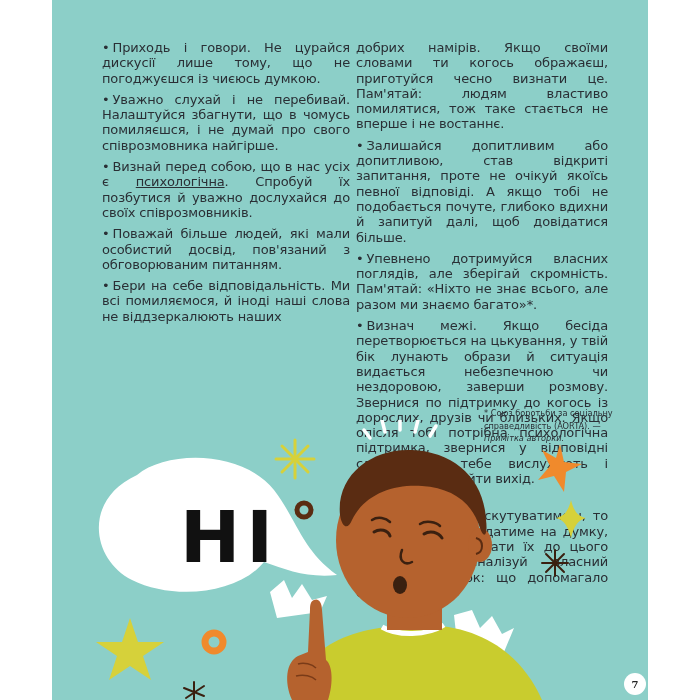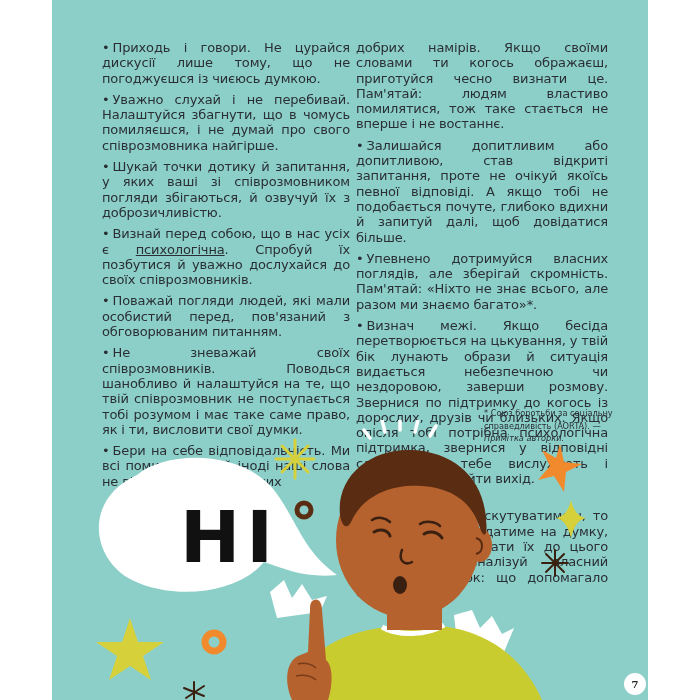--- a/index.html
+++ b/index.html
@@ -34,24 +34,22 @@
     svg.art { position: absolute; left: 0; top: 420px; }
   </style>
 </head>
 <body>
 
 <div class="page">
 
   <div class="col col-left">
     <p class="para"><span class="bullet">•</span><span>Приходь і говори. Не цурайся дискусії лише тому, що не погоджуєшся із чиєюсь думкою.</span></p>
     <p class="para"><span class="bullet">•</span><span>Уважно слухай і не перебивай. Налаштуйся збагнути, що в чомусь помиляєшся, і не думай про свого співрозмовника найгірше.</span></p>
-    <p class="para"><span class="bullet">•</span><span>Шукай точки дотику й запитання, у яких ваші зі співрозмовником погляди збігаються, й озвучуй їх з доброзичливістю.</span></p>
     <p class="para"><span class="bullet">•</span><span>Визнай перед собою, що в нас усіх є </span><span class="u">психологічна</span><span>. Спробуй їх позбутися й уважно дослухайся до своїх співрозмовників.</span></p>
-    <p class="para"><span class="bullet">•</span><span>Поважай погляди людей, які мали особистий перед, пов'язаний з обговорюваним питанням.</span></p>
-    <p class="para"><span class="bullet">•</span><span>Не зневажай своїх співрозмовників. Поводься шанобливо й налаштуйся на те, що твій співрозмовник не поступається тобі розумом і має таке саме право, як і ти, висловити свої думки.</span></p>
+    <p class="para"><span class="bullet">•</span><span>Поважай більше людей, які мали особистий досвід, пов'язаний з обговорюваним питанням.</span></p>
     <p class="para"><span class="bullet">•</span><span>Бери на себе відповідальність. Ми всі помиляємося, й іноді наші слова не віддзеркалюють наших</span></p>
   </div>
 
   <div class="col col-right">
     <p class="para"><span>добрих намірів. Якщо своїми словами ти когось ображаєш, приготуйся чесно визнати це. Пам'ятай: людям властиво помилятися, тож таке стається не вперше і не востаннє.</span></p>
     <p class="para"><span class="bullet">•</span><span>Залишайся допитливим або допитливою, став відкриті запитання, проте не очікуй якоїсь певної відповіді. А якщо тобі не подобається почуте, глибоко вдихни й запитуй далі, щоб довідатися більше.</span></p>
     <p class="para"><span class="bullet">•</span><span>Упевнено дотримуйся власних поглядів, але зберігай скромність. Пам'ятай: «Ніхто не знає всього, але разом ми знаємо багато»*.</span></p>
     <p class="para"><span class="bullet">•</span><span>Визнач межі. Якщо бесіда перетворюється на цькування, у твій бік лунають образи й ситуація видається небезпечною чи нездоровою, заверши розмову. Звернися по підтримку до когось із дорослих, друзів чи близьких. Якщо опісля тобі потрібна психологічна підтримка, звернися у відповідні служби, де тебе вислухають і допоможуть знайти вихід.</span></p>
     <div class="gap"></div>
     <p class="para">Що частіше ти дискутуватимеш, то більше тактик спадатиме на думку, тож можеш додавати їх до цього переліку. Проаналізуй власний досвід суперечок: що допомагало саме тобі?</p>

